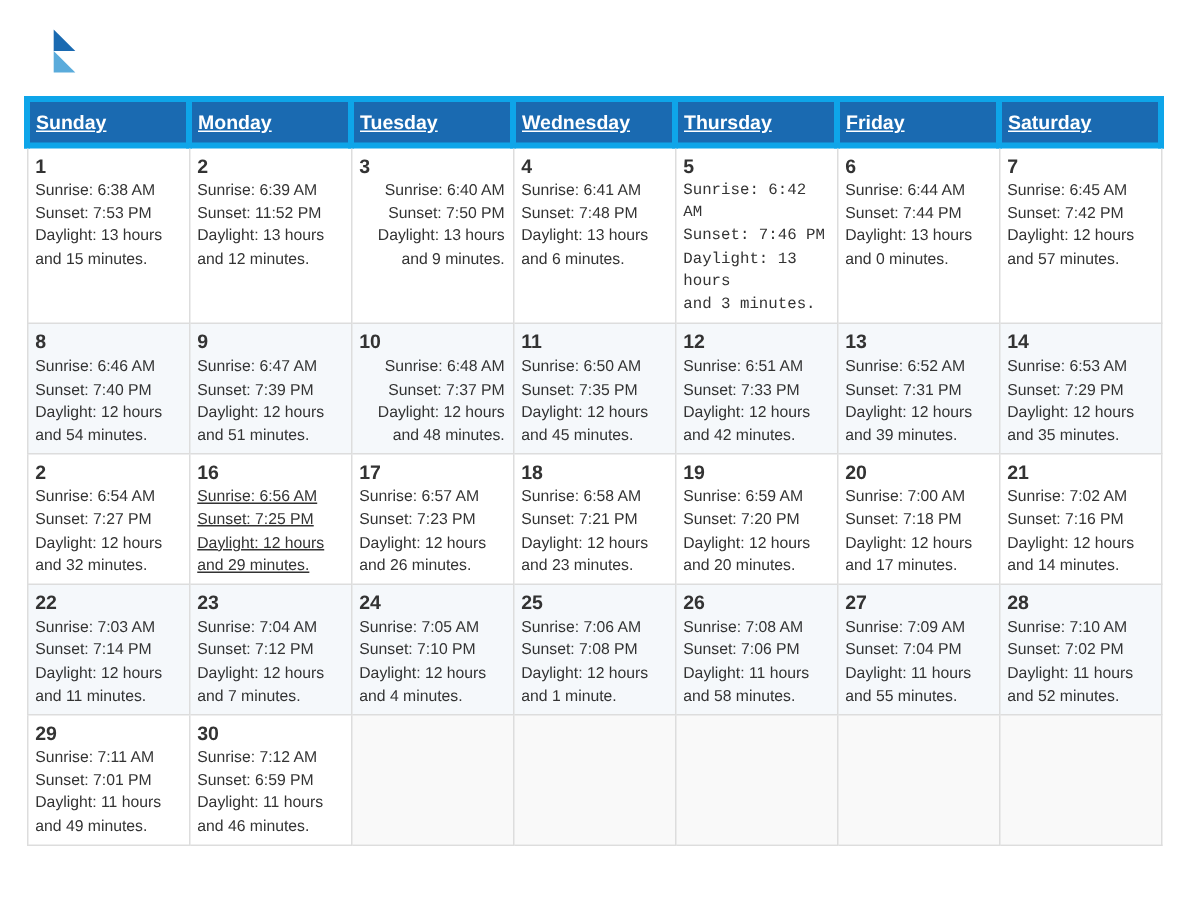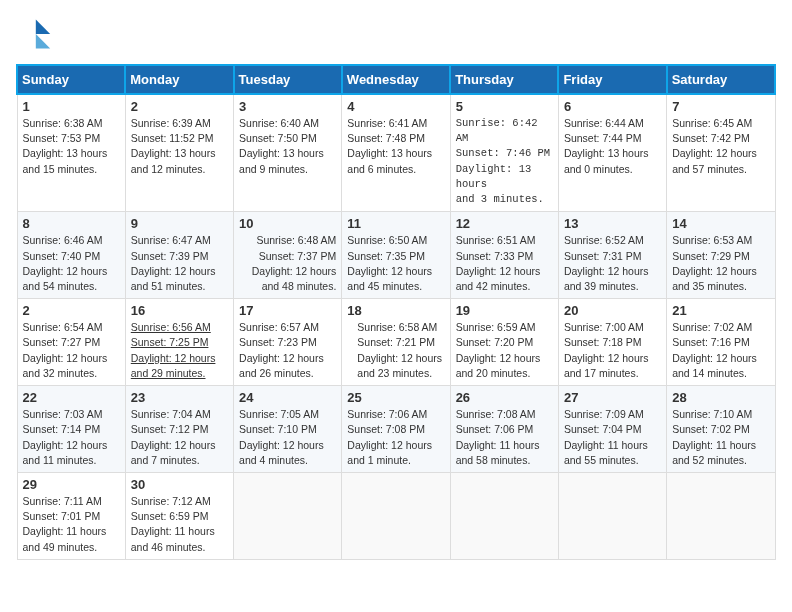--- a/index.html
+++ b/index.html
@@ -57,21 +57,22 @@
       border-collapse: collapse;
       table-layout: fixed;
     }
     th {
       background-color: #1a6ab1;
       color: white;
       font-size: 13px;
       font-weight: bold;
       padding: 6px 4px;
       text-align: left;
-      border: 2px solid #0ea5e9;
+      border: 4px solid #0ea5e9;
+      text-decoration: underline;
     }
     td {
       vertical-align: top;
       padding: 4px 5px;
       border: 1px solid #ddd;
       font-size: 10.5px;
       color: #333;
       background: #fff;
       height: 82px;
     }
@@ -133,21 +134,21 @@
         </td>
         <td>
           <div class="day-num">2</div>
           <div class="day-info" style="white-space: pre-line;">Sunrise: 6:39 AM
 Sunset: 11:52 PM
 Daylight: 13 hours
 and 12 minutes.</div>
         </td>
         <td>
           <div class="day-num">3</div>
-          <div class="day-info" style="white-space: pre-line;">Sunrise: 6:40 AM
+          <div class="day-info" style="white-space: pre-line; text-align: right;">Sunrise: 6:40 AM
 Sunset: 7:50 PM
 Daylight: 13 hours
 and 9 minutes.</div>
         </td>
         <td>
           <div class="day-num">4</div>
           <div class="day-info" style="white-space: pre-line;">Sunrise: 6:41 AM
 Sunset: 7:48 PM
 Daylight: 13 hours
 and 6 minutes.</div>
@@ -242,21 +243,21 @@
         </td>
         <td>
           <div class="day-num">17</div>
           <div class="day-info" style="white-space: pre-line;">Sunrise: 6:57 AM
 Sunset: 7:23 PM
 Daylight: 12 hours
 and 26 minutes.</div>
         </td>
         <td>
           <div class="day-num">18</div>
-          <div class="day-info" style="white-space: pre-line; margin-left: 10px;">Sunrise: 6:58 AM
+          <div class="day-info" style="white-space: pre-line;">Sunrise: 6:58 AM
 Sunset: 7:21 PM
 Daylight: 12 hours
 and 23 minutes.</div>
         </td>
         <td>
           <div class="day-num">19</div>
           <div class="day-info" style="white-space: pre-line;">Sunrise: 6:59 AM
 Sunset: 7:20 PM
 Daylight: 12 hours
 and 20 minutes.</div>

